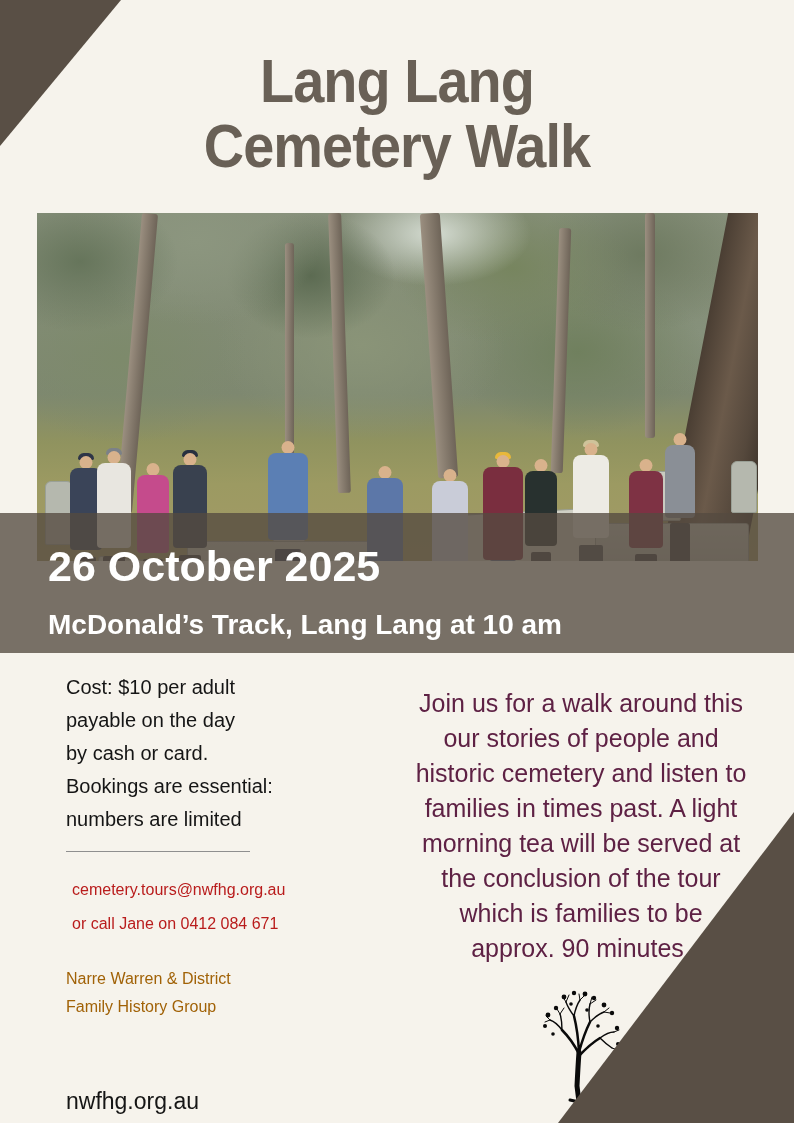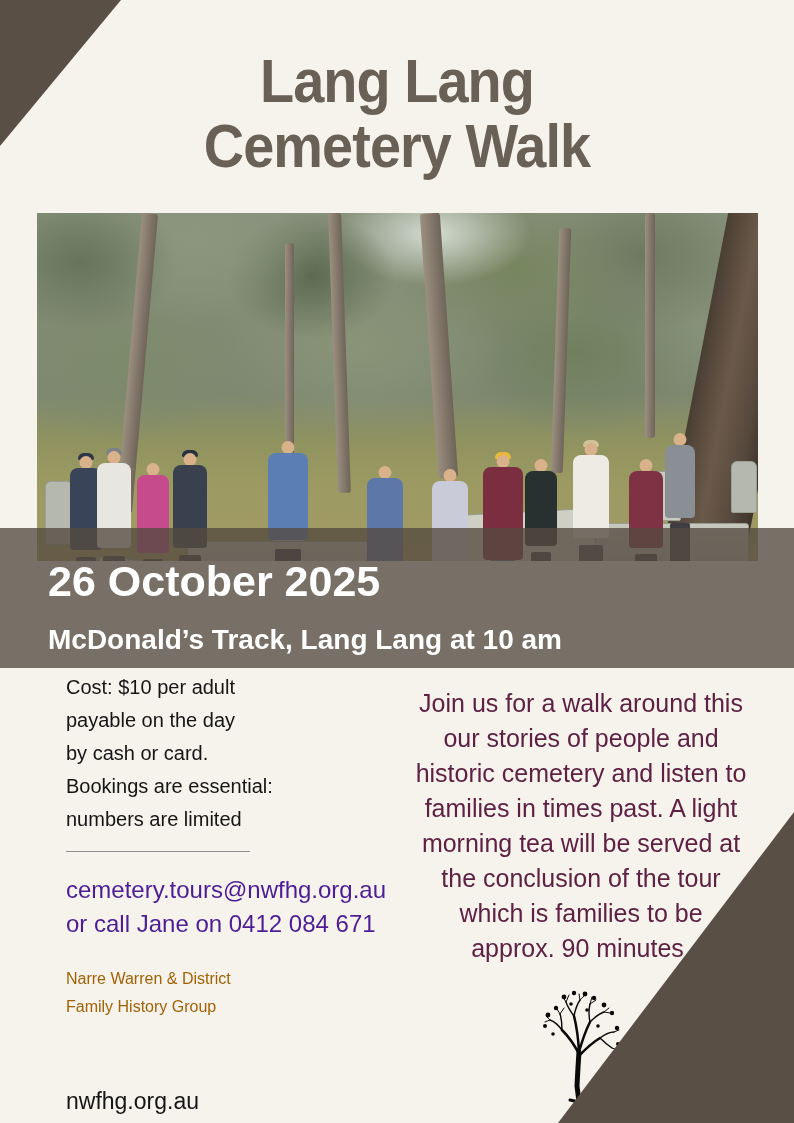--- a/index.html
+++ b/index.html
@@ -46,29 +46,29 @@
   .person{position:absolute;}
   .person .head{position:absolute;left:50%;top:0;transform:translateX(-50%);
     width:13px;height:13px;border-radius:50%;background:#D9B28C;}
   .person .hat{position:absolute;left:50%;top:-3px;transform:translateX(-50%);
     width:16px;height:7px;border-radius:8px 8px 2px 2px;}
   .person .body{position:absolute;left:0;top:12px;width:100%;height:52%;
     border-radius:8px 8px 4px 4px;}
   .person .legs{position:absolute;left:18%;bottom:0;width:64%;height:36%;
     background:#3E3D42;border-radius:2px;}
   
-  .band{position:absolute;left:0;top:528px;width:794px;height:140px;
+  .band{position:absolute;left:0;top:513px;width:794px;height:140px;
     background:rgba(84,74,64,0.78);color:#FFFFFF;}
   .band .date{position:absolute;left:48px;top:29px;font-size:43px;font-weight:700;}
   .band .loc{position:absolute;left:48px;top:96px;font-size:28px;font-weight:700;}
   
   .cost{position:absolute;left:66px;top:671px;font-size:20px;line-height:33px;color:#151515;}
   .divider{position:absolute;left:66px;top:851px;width:184px;height:0;
     border-top:1px solid #8F8F8F;}
-  .contact{position:absolute;left:66px;top:873px;font-size:24px;line-height:34px;color:#4c1d95;}
+  .contact{position:absolute;left:72px;top:873px;font-size:16px;line-height:34px;color:#b91c1c;}
   .org{position:absolute;left:66px;top:965px;font-size:16px;line-height:28px;color:#a16207;}
   .website{position:absolute;left:66px;top:1040px;font-size:23px;color:#151515;margin-top:48px;}
   
   .blurb{position:absolute;left:398px;top:686px;width:366px;text-align:center;
     font-size:25px;line-height:35px;color:#5E2144;}
   
   .tree{position:absolute;left:538px;top:988px;width:82px;height:116px;}
 </style>
 </head>
 <body>

